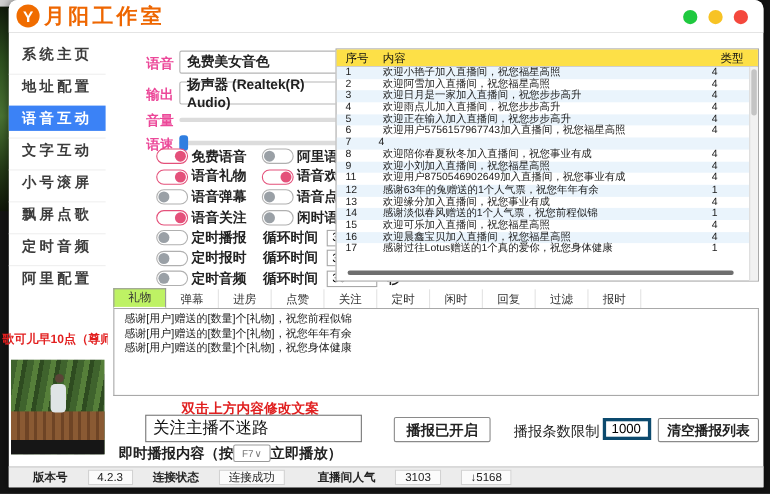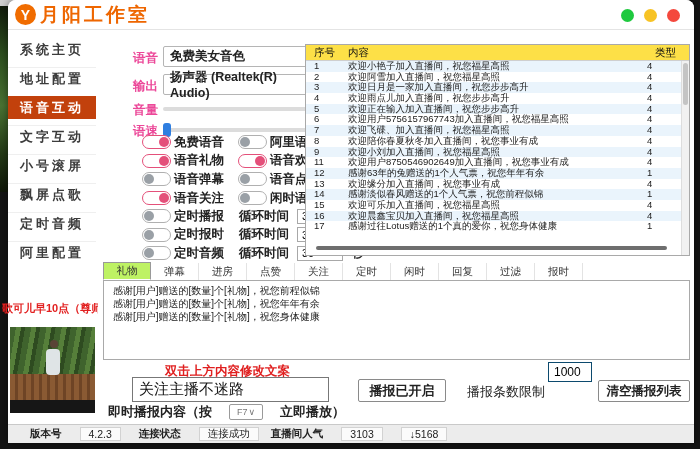--- a/index.html
+++ b/index.html
@@ -16,21 +16,21 @@
   .logo{width:21px;height:21px;border-radius:50%;background:#f06c00;color:#fff;font-weight:bold;
     font-size:14px;display:flex;align-items:center;justify-content:center;margin-left:7px}
   .apptitle{color:#ee6600;font-size:19px;font-weight:bold;letter-spacing:3px;margin-left:4px}
   .lights{position:absolute;right:14px;top:9px;display:flex;gap:10px}
   .light{width:13px;height:13px;border-radius:50%}
   
   .sidebar{position:absolute;left:0;top:32px;width:88px}
   .side-item{height:23px;margin-top:6px;display:flex;align-items:center;justify-content:center;
     font-size:13px;font-weight:600;letter-spacing:3px;color:#3c3c3c;border-top:1px solid #efefef;cursor:pointer}
   .side-item:first-child{border-top:none}
-  .side-item.active{background:#c2410c;color:#fff;border-top:none}
+  .side-item.active{background:#3b82f6;color:#fff;border-top:none}
   
   .ctl-label{position:absolute;font-size:12.5px;font-weight:bold;color:#ec4899}
   .dropdown{position:absolute;left:155px;width:166px;height:21px;border:1px solid #b5b5b5;border-radius:2px;
     background:#fff;display:flex;align-items:center;padding:0 6px;font-size:12.5px;font-weight:bold;cursor:pointer}
   .dropdown .chev{margin-left:auto;color:#888;font-size:10px}
   .slider{position:absolute;left:155px;width:168px;height:4px;background:#dcdcdc;border-radius:2px}
   .knob{position:absolute;top:-5px;width:8px;height:14px;background:#2f7ee0;border-radius:3px}
   .toggle-grid{position:absolute;left:134px;top:133px;display:grid;grid-template-columns:96px 150px;grid-auto-rows:18.6px}
   .tcell{display:flex;align-items:center;gap:3px}
   .toggle{width:29px;height:14px;border-radius:8px;border:1px solid #b0b0b0;background:#fff;
@@ -66,25 +66,25 @@
   .tabcontent{border:1px solid #a9a9a9;border-top:none;height:79px;background:#fff;padding:3px 0 0 9px}
   .tpl-line{font-size:10px;line-height:13px;color:#222}
   .hint{position:absolute;left:157px;top:363px;font-size:12.5px;font-weight:bold;color:#e02020}
   
   .bc-input{position:absolute;left:124px;top:377px;width:197px;height:25px;border:1px solid #777;
     font-size:15px;padding:0 6px;color:#111;font-family:inherit}
   .btn{position:absolute;background:#fff;border:1px solid #8a8a8a;border-radius:2px;font-weight:bold;
     display:flex;align-items:center;justify-content:center;cursor:pointer;font-family:inherit}
   .btn-broadcast{left:350px;top:379px;width:88px;height:23px;font-size:13px}
   .limit-label{position:absolute;left:459px;top:383px;font-size:13px;font-weight:normal}
-  .limit-input{position:absolute;left:540px;top:362px;width:44px;height:20px;border:1px solid #0c4a6e;
+  .limit-input{position:absolute;left:540px;top:380px;width:44px;height:20px;border:3px solid #0c4a6e;
     font-size:12px;padding-left:5px;font-family:inherit}
   .btn-clear{left:590px;top:380px;width:92px;height:22px;font-size:12.5px}
   .instant{position:absolute;left:100px;top:403px;font-size:13px;font-weight:bold;display:flex;align-items:center}
-  .hotkey{width:34px;height:16px;border:1px solid #9a9a9a;border-radius:2px;margin:0 17px;display:inline-flex;
+  .hotkey{width:34px;height:16px;border:1px solid #9a9a9a;border-radius:2px;margin:0 0;display:inline-flex;
     align-items:center;justify-content:center;font-size:9px;font-weight:normal;color:#777;gap:1px;cursor:pointer}
   
   .statusbar{position:absolute;left:0;right:0;bottom:0;height:19px;background:#ececec;border-top:1px solid #c9c9c9;
     display:flex;align-items:center;font-size:10.5px;color:#222}
   .sb-label{font-weight:bold;margin-left:22px}
   .sb-cell{background:#fbfbfb;border:1px solid #d2d2d2;padding:0 8px;margin-left:18px;height:14px;
     display:flex;align-items:center}
   
   .overlay-caption{position:absolute;left:2px;top:301px;width:96px;overflow:hidden;white-space:nowrap;
     font-size:11px;font-weight:bold;color:#e21f1f;z-index:5}
@@ -266,21 +266,20 @@
           <span class="col-content">欢迎正在输入加入直播间，祝您步步高升</span>
           <span class="col-type">4</span>
         </div>
         <div class="trow">
           <span class="col-no">6</span>
           <span class="col-content">欢迎用户5756157967743加入直播间，祝您福星高照</span>
           <span class="col-type">4</span>
         </div>
         <div class="trow alt">
           <span class="col-no">7</span>
-          <span class="col-content">欢迎飞碟、加入直播间，祝您福星高照</span>
           <span class="col-type">4</span>
         </div>
         <div class="trow">
           <span class="col-no">8</span>
           <span class="col-content">欢迎陪你春夏秋冬加入直播间，祝您事业有成</span>
           <span class="col-type">4</span>
         </div>
         <div class="trow alt">
           <span class="col-no">9</span>
           <span class="col-content">欢迎小刘加入直播间，祝您福星高照</span>
@@ -362,18 +361,18 @@
       <span>∨</span>
     </span>
     <span>立即播放）</span>
   </div>
 
   <div class="statusbar">
     <span class="sb-label">版本号</span>
     <span class="sb-cell">4.2.3</span>
     <span class="sb-label" style="margin-left:18px">连接状态</span>
     <span class="sb-cell">连接成功</span>
-    <span class="sb-label" style="margin-left:12px">直播间人气</span>
+    <span class="sb-label" style="margin-left:30px">直播间人气</span>
     <span class="sb-cell">3103</span>
     <span class="sb-cell">↓5168</span>
   </div>
 
 </div>
 
 </body></html>

